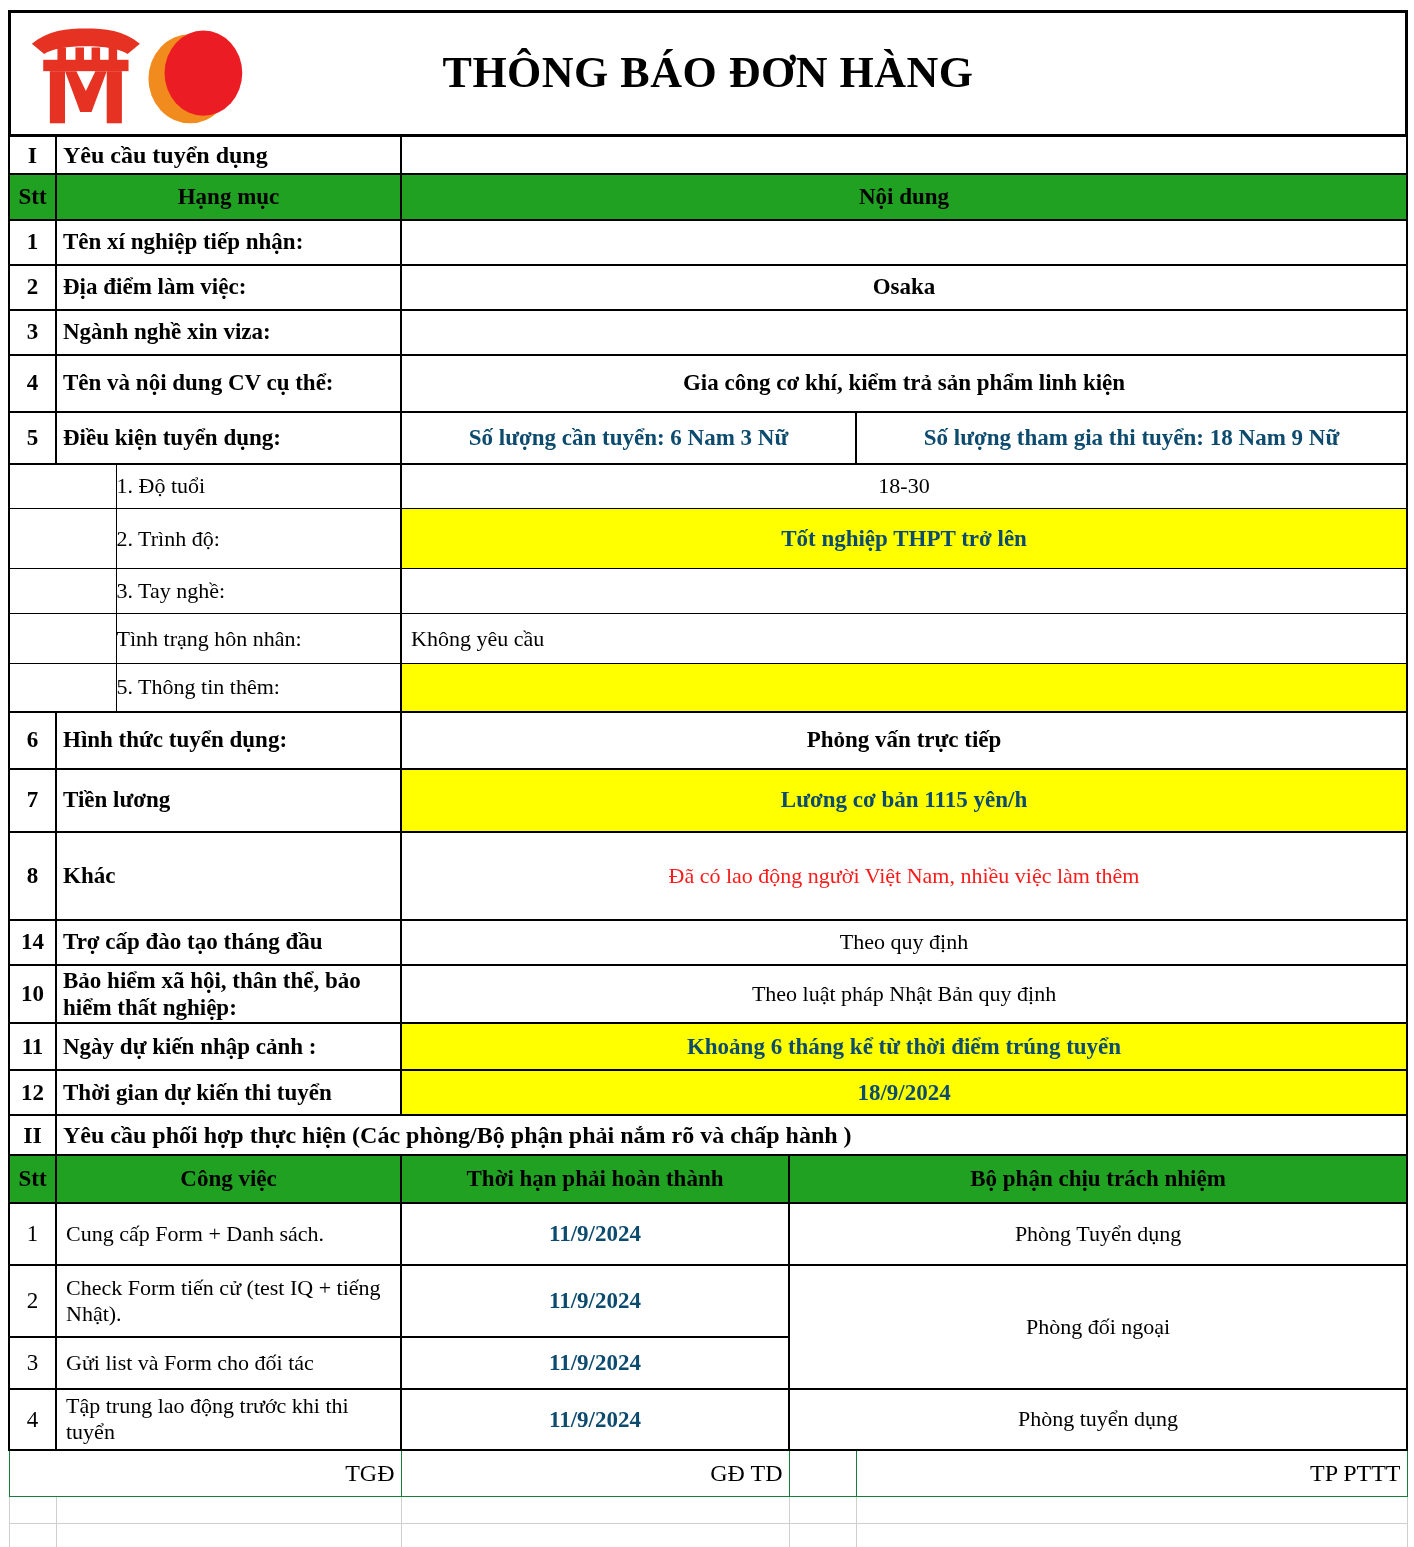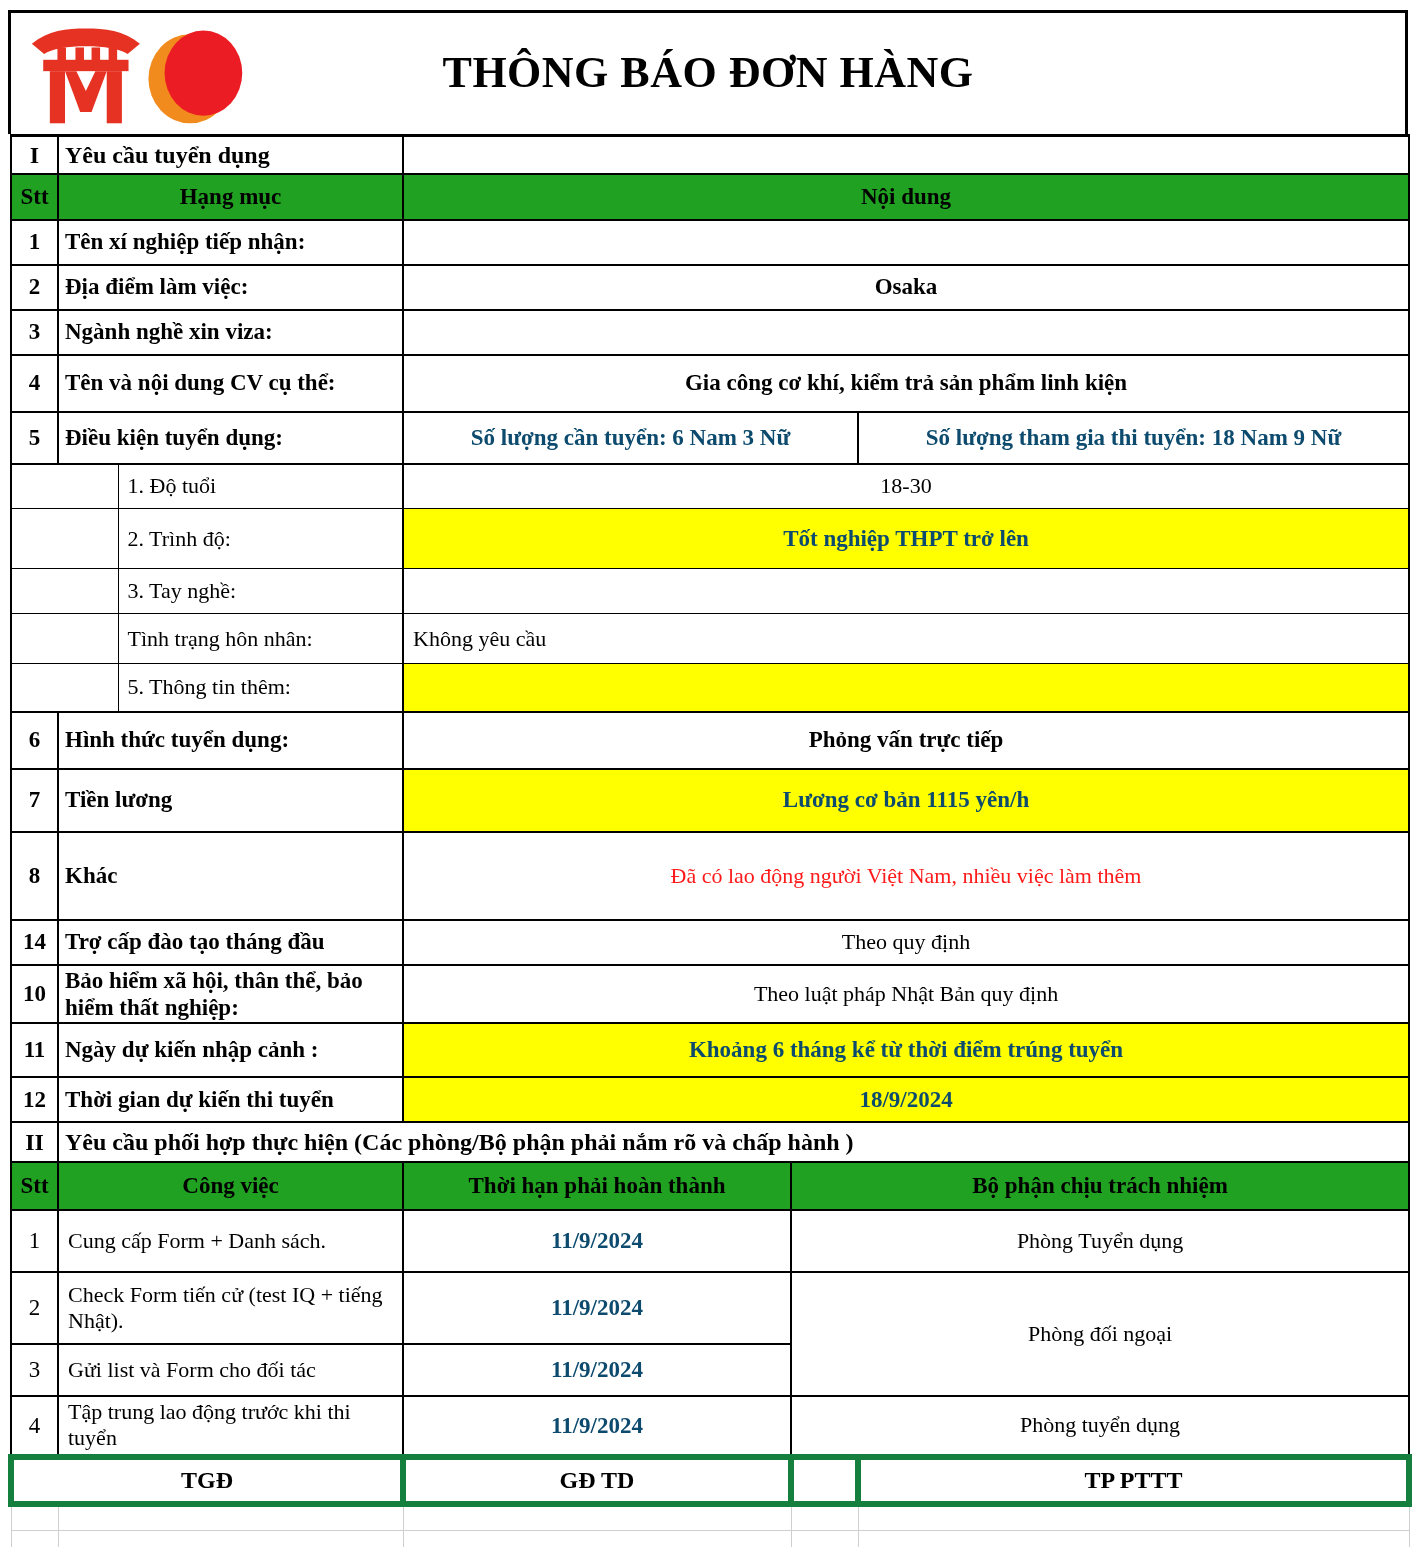--- a/index.html
+++ b/index.html
@@ -15,34 +15,34 @@
   .t1{font-size:44px;font-weight:bold;letter-spacing:.5px;line-height:1.1;}
   .t2{font-size:34px;font-weight:bold;letter-spacing:.5px;line-height:1.1;}
 
   
   table{border-collapse:collapse;table-layout:fixed;width:1398px;}
   td{border:2px solid #000;padding:1px 6px;font-size:22px;line-height:1.18;
      vertical-align:middle;overflow:hidden;word-wrap:break-word;}
   tr.top td{border-top:3px solid #000;}
   .stt{text-align:center;font-weight:bold;font-size:23px;padding:1px 2px;}
   .label{font-weight:bold;font-size:23px;}
-  .sublabel{font-weight:normal;font-size:22px;padding-left:9px;}
+  .sublabel{font-weight:normal;font-size:22px;padding-left:0;}
   .val{text-align:center;}
   .bold{font-weight:bold;font-size:23px;}
   .red{color:#FE1A1A;}
   .redbold{color:#0c4a6e;font-weight:bold;font-size:23px;}
   .yellow{background:#FFFF00;}
   .green td{background:#21A121;font-weight:bold;text-align:center;font-size:23px;
             border:2px solid #000;}
   .sec td{font-weight:bold;font-size:24px;}
   tr.sub td{border-top-width:1px;border-bottom-width:1px;}
   tr.sub td.subgap{border-right-width:1px;border-left-width:2px;}
   tr.sub td.sublabel{border-left-width:1px;}
   .task{font-weight:normal;font-size:22px;padding-left:9px;}
-  tr.sig td{border:6px solid #15803d;font-weight:bold;font-size:24px;text-align:center;}
+  tr.sig td{border:1px solid #15803d;font-weight:normal;font-size:24px;text-align:right;}
   tr.blank td{border:1px solid #cfcfcf;}
 </style>
 </head>
 <body>
 
 <div class="page">
 <div class="sheet">
 
   <div class="hdr">
     <svg class="logo" viewBox="0 0 230 118">
@@ -162,21 +162,21 @@
     <tr style="height:45px">
       <td class="stt">14</td>
       <td class="label" colspan="2">Trợ cấp đào tạo tháng đầu</td>
       <td class="val" colspan="3">Theo quy định</td>
     </tr>
     <tr style="height:57px">
       <td class="stt">10</td>
       <td class="label" colspan="2">Bảo hiểm xã hội, thân thể, bảo hiểm thất nghiệp:</td>
       <td class="val" colspan="3">Theo luật pháp Nhật Bản quy định</td>
     </tr>
-    <tr style="height:54px">
+    <tr style="height:47px">
       <td class="stt">11</td>
       <td class="label" colspan="2">Ngày dự kiến nhập cảnh :</td>
       <td class="val yellow redbold" colspan="3">Khoảng 6 tháng kể từ thời điểm trúng tuyển</td>
     </tr>
     <tr style="height:45px">
       <td class="stt">12</td>
       <td class="label" colspan="2">Thời gian dự kiến thi tuyển</td>
       <td class="val yellow redbold" colspan="3">18/9/2024</td>
     </tr>
 

